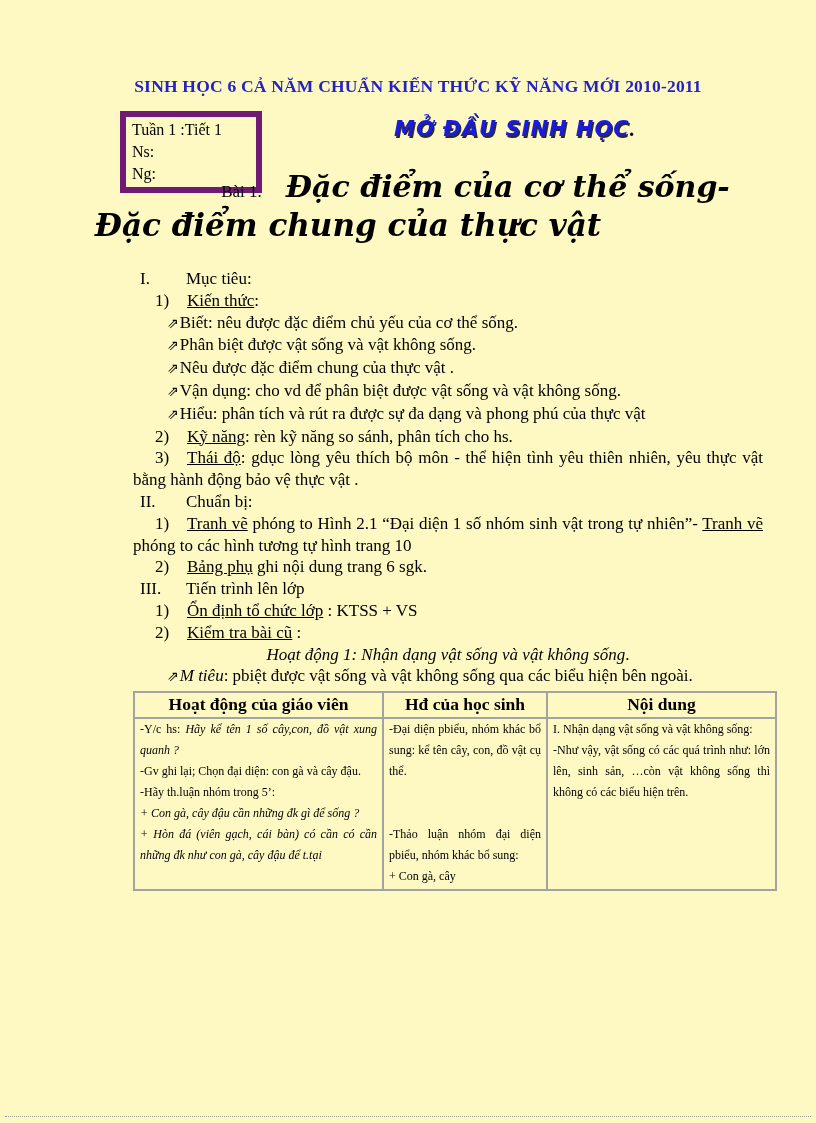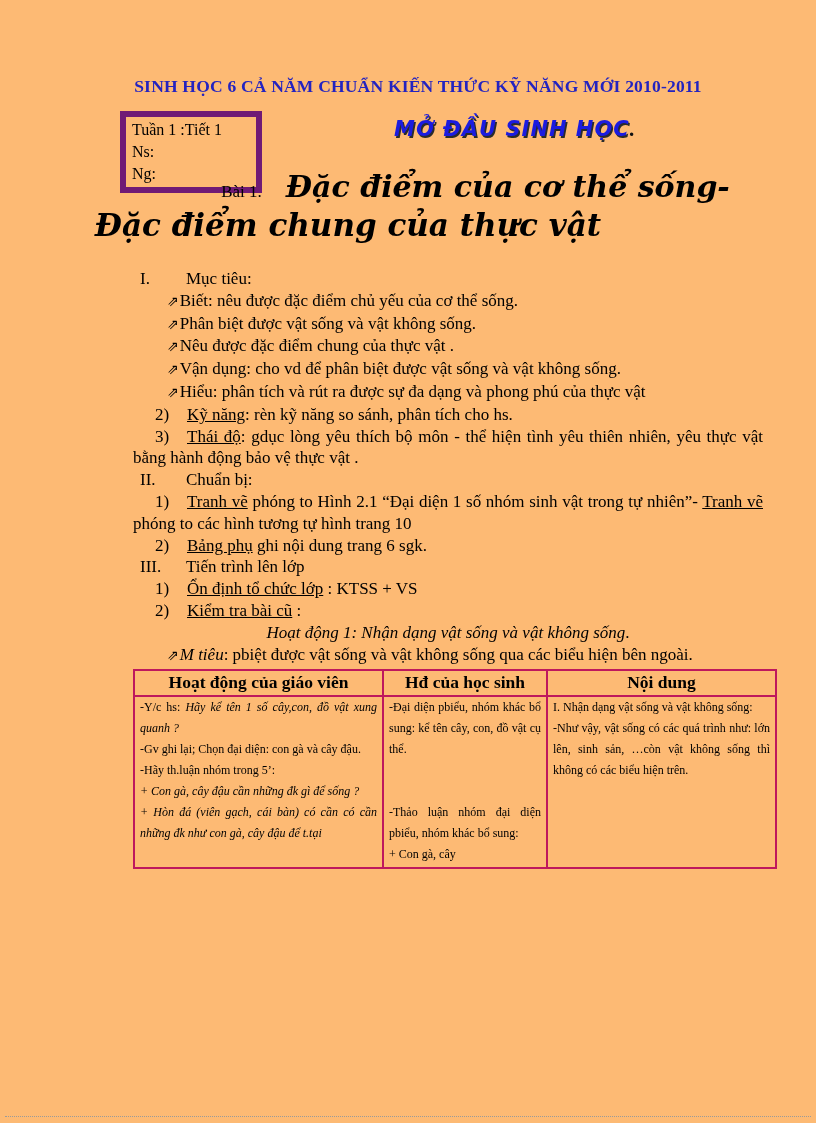--- a/index.html
+++ b/index.html
@@ -1,17 +1,17 @@
 <!DOCTYPE html>
 <html><head>
 <meta charset="utf-8">
 <style>
   html,body { margin:0; padding:0; background:#ffffff; }
   .page {
-    position:relative; width:816px; height:1123px; background:#fdba74;
+    position:relative; width:816px; height:1123px; background:#fef9c3;
     font-family:"Liberation Serif","DejaVu Serif",serif; color:#000; overflow:hidden;
   }
   .header-title {
     position:absolute; top:76px; left:30px; right:10px; text-align:center;
     font-weight:bold; font-size:17.5px; color:#2323c0; letter-spacing:0.2px;
   }
   .week-box {
     position:absolute; left:120px; top:111px; width:118px; height:66px;
     border:6px solid #701a75; padding:2px 6px; font-size:16px; line-height:22px;
   }
@@ -39,21 +39,21 @@
   .numitem { padding-left:22px; }
   .inum { display:inline-block; width:32px; }
   .bullet { padding-left:34px; }
   .bicon { font-family:"DejaVu Sans",sans-serif; font-size:14px; margin-right:1px; }
   .wrapitem { margin:0; text-indent:22px; text-align:justify; }
   .wrapitem .inum { text-indent:0; }
   .intro { margin:0; text-indent:55px; text-align:justify; }
   .activity-heading { text-align:center; }
   .mtieu { margin:0; text-indent:34px; text-align:justify; }
   table.lesson-table { border-collapse:collapse; table-layout:fixed; width:630px; margin-top:3px; }
-  .lesson-table th, .lesson-table td { border:2px solid #be185d; }
+  .lesson-table th, .lesson-table td { border:2px solid #a3a3a3; }
   .lesson-table th { font-size:17.5px; font-weight:bold; text-align:center; padding:1px 2px; }
   .lesson-table td { vertical-align:top; padding:0 5px 2px 5px; font-size:12px; line-height:21px; text-align:justify; }
   .lesson-table td p { margin:0; }
   .col-teacher { width:243px; } .col-student { width:158px; } .col-content { width:223px; }
   .gap-top { margin-top:42px !important; }
   .page-bottom-rule { position:absolute; left:5px; right:5px; bottom:6px; border-top:1px dotted #9a9a9a; }
 </style>
 </head>
 <body>
 
@@ -70,20 +70,21 @@
   <div class="chapter"><span>MỞ ĐẦU SINH HỌC</span><span class="chapter-dot">.</span></div>
 
   <div class="lesson1"><span class="lesson-prefix">Bài 1.</span><span class="script">Đặc điểm của cơ thể sống-</span></div>
 
   <div class="lesson2 script">Đặc điểm chung của thực vật</div>
 
   <div class="content">
 
     <div class="roman"><span class="rnum">I.</span><span class="b">Mục tiêu:</span></div>
 
+    <div class="numitem"><span class="inum">1)</span><span class="u">Kiến thức</span><span>:</span></div>
 
     <div class="bullet"><span class="bicon">⇗</span><span>Biết: nêu được đặc điểm chủ yếu của cơ thể sống.</span></div>
     <div class="bullet"><span class="bicon">⇗</span><span>Phân biệt được vật sống và vật không sống.</span></div>
     <div class="bullet"><span class="bicon">⇗</span><span>Nêu được đặc điểm chung của thực vật .</span></div>
     <div class="bullet"><span class="bicon">⇗</span><span>Vận dụng: cho vd để phân biệt được vật sống và vật không sống.</span></div>
     <div class="bullet"><span class="bicon">⇗</span><span>Hiểu: phân tích và rút ra được sự đa dạng và phong phú của thực vật</span></div>
 
     <div class="numitem"><span class="inum">2)</span><span class="u">Kỹ năng</span><span>:  rèn kỹ năng so sánh, phân tích cho hs.</span></div>
 
     <p class="wrapitem"><span class="inum">3)</span><span class="u">Thái độ</span><span>: gdục lòng yêu thích bộ môn - thể hiện tình yêu thiên nhiên, yêu thực vật  bằng hành động bảo vệ thực vật .</span></p>

